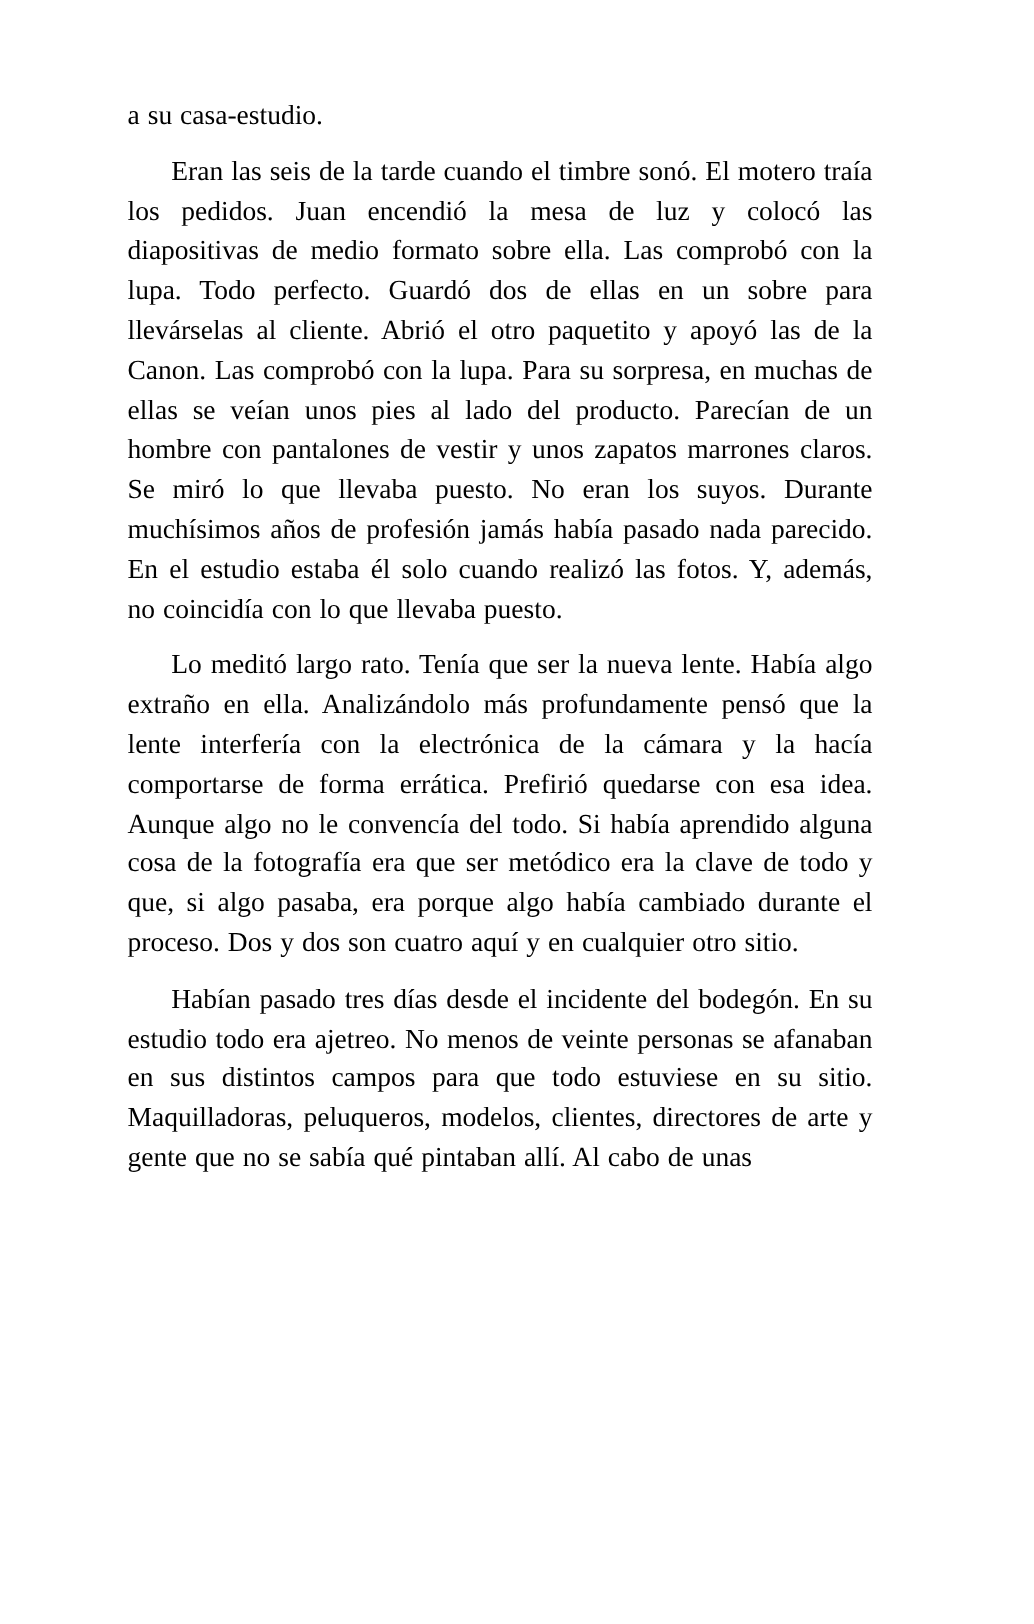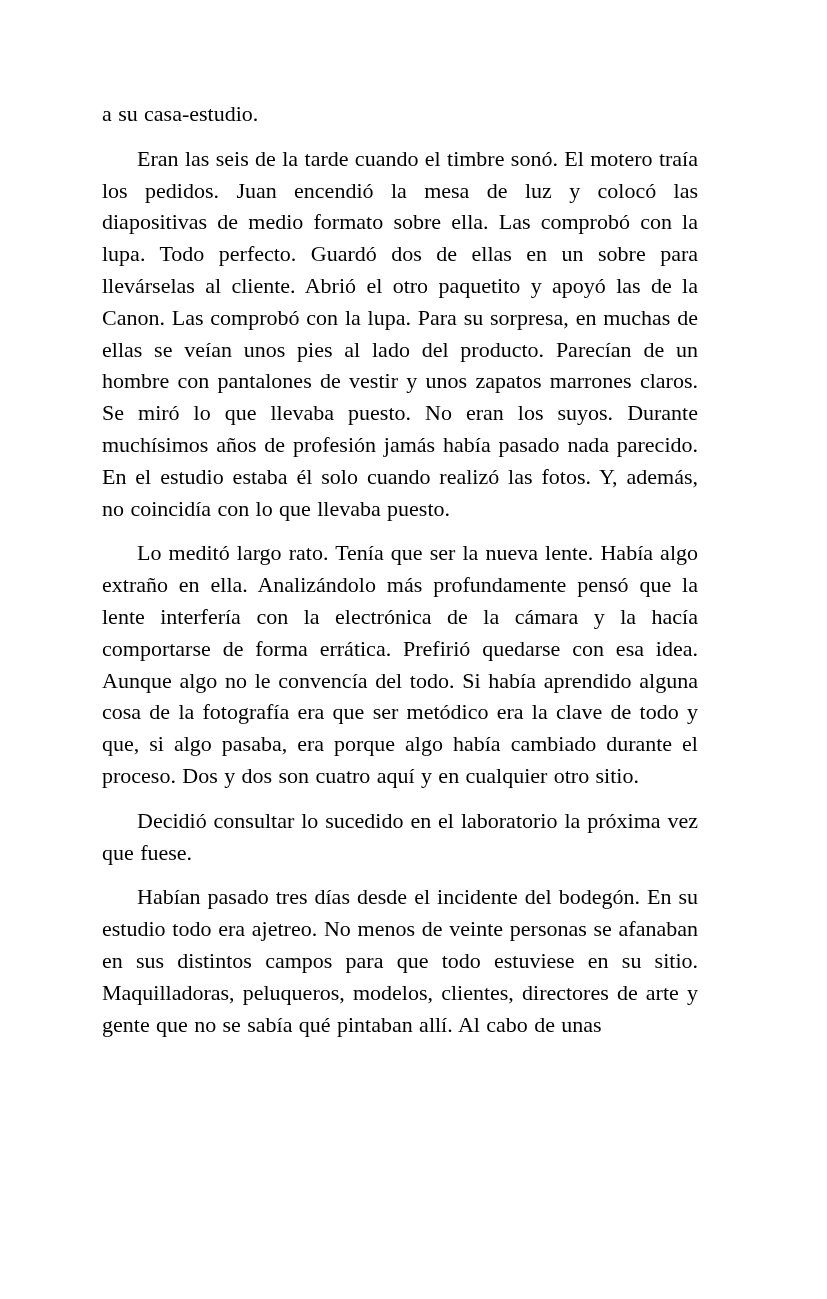--- a/index.html
+++ b/index.html
@@ -10,21 +10,21 @@
     width: 827px;
     height: 1299px;
     background: #ffffff;
     overflow: hidden;
     font-family: "Liberation Serif", "DejaVu Serif", serif;
   }
   .book-page {
     box-sizing: border-box;
     width: 808px;
     height: 1299px;
-    padding: 98px 110px 0 102px;
+    padding: 76px 110px 0 102px;
     background: #ffffff;
     color: #000000;
   }
   .para {
     margin: 0 0 13px 0;
     font-size: 22px;
     line-height: 31.8px;
     text-align: justify;
     text-indent: 35px;
     color: #000000;
@@ -34,15 +34,14 @@
     text-indent: 0;
   }
 </style>
 </head>
 <body>
 
 <div class="book-page">
   <p class="para continuation">a su casa-estudio.</p>
   <p class="para">Eran las seis de la tarde cuando el timbre sonó. El motero traía los pedidos. Juan encendió la mesa de luz y colocó las diapositivas de medio formato sobre ella. Las comprobó con la lupa. Todo perfecto. Guardó dos de ellas en un sobre para llevárselas al cliente. Abrió el otro paquetito y apoyó las de la Canon. Las comprobó con la lupa. Para su sorpresa, en muchas de ellas se veían unos pies al lado del producto. Parecían de un hombre con pantalones de vestir y unos zapatos marrones claros. Se miró lo que llevaba puesto. No eran los suyos. Durante muchísimos años de profesión jamás había pasado nada parecido. En el estudio estaba él solo cuando realizó las fotos. Y, además, no coincidía con lo que llevaba puesto.</p>
   <p class="para">Lo meditó largo rato. Tenía que ser la nueva lente. Había algo extraño en ella. Analizándolo más profundamente pensó que la lente interfería con la electrónica de la cámara y la hacía comportarse de forma errática. Prefirió quedarse con esa idea. Aunque algo no le convencía del todo.  Si había aprendido alguna cosa de la fotografía era que ser metódico era la clave de todo y que, si algo pasaba, era porque algo había cambiado durante el proceso. Dos y dos son cuatro aquí y en cualquier otro sitio.</p>
-  <p class="para">Decidió consultar lo sucedido en el laboratorio la próxima vez que fuese.</p>
   <p class="para">Habían pasado tres días desde el incidente del bodegón. En su estudio todo era ajetreo. No menos de veinte personas se afanaban en sus distintos campos para que todo estuviese en su sitio. Maquilladoras, peluqueros, modelos, clientes, directores de arte y gente que no se sabía qué pintaban allí.  Al cabo de unas</p>
 </div>
 
 </body></html>

